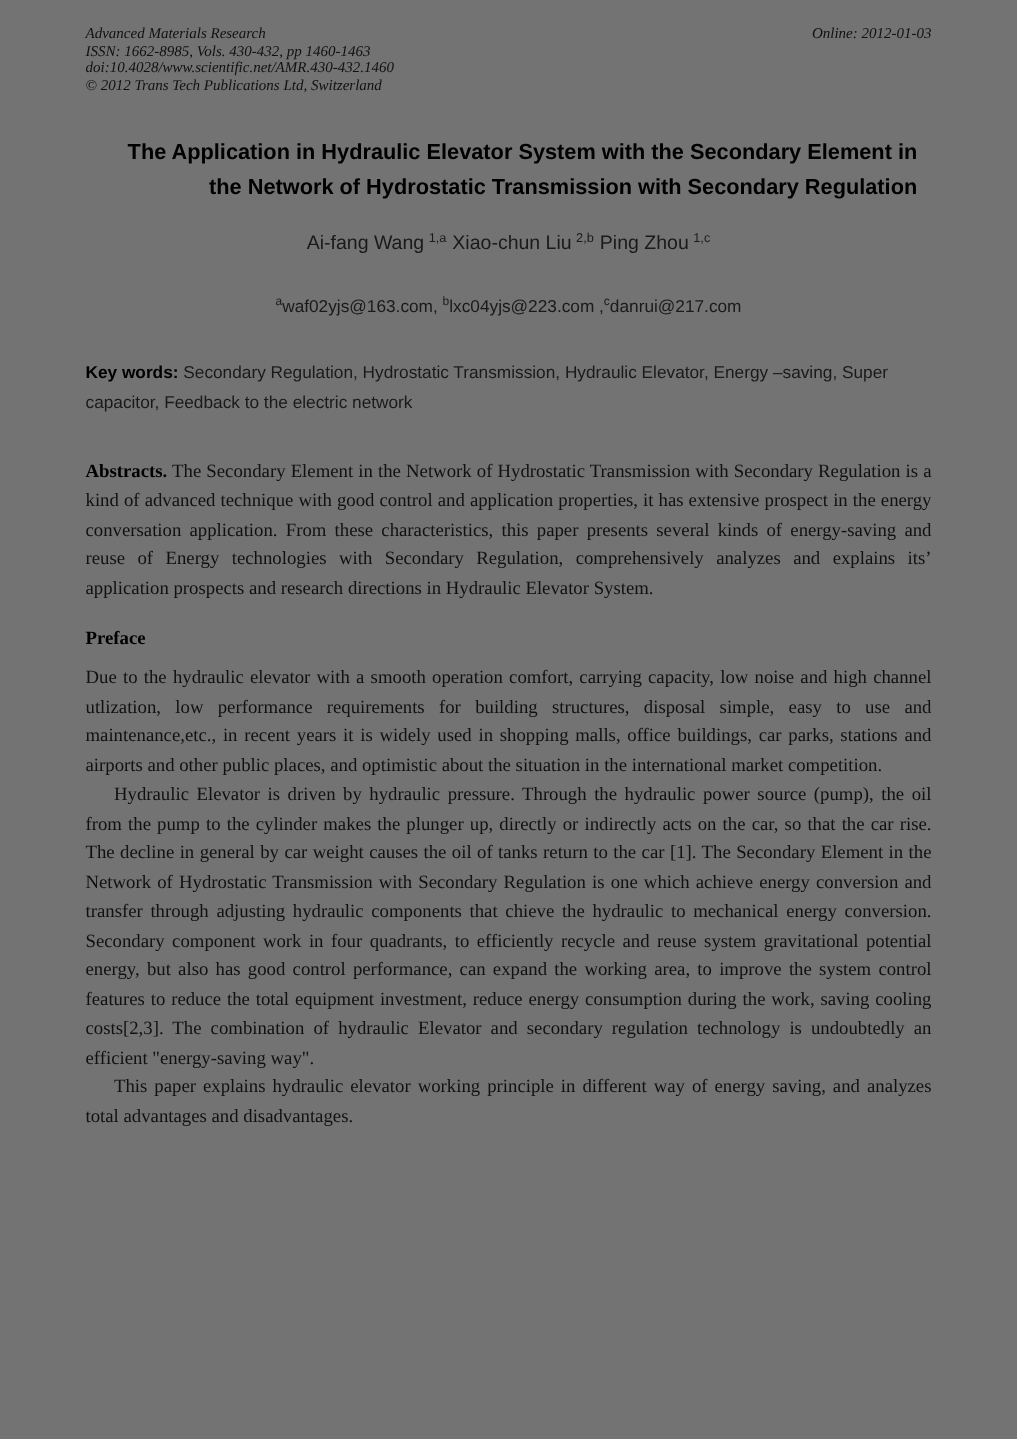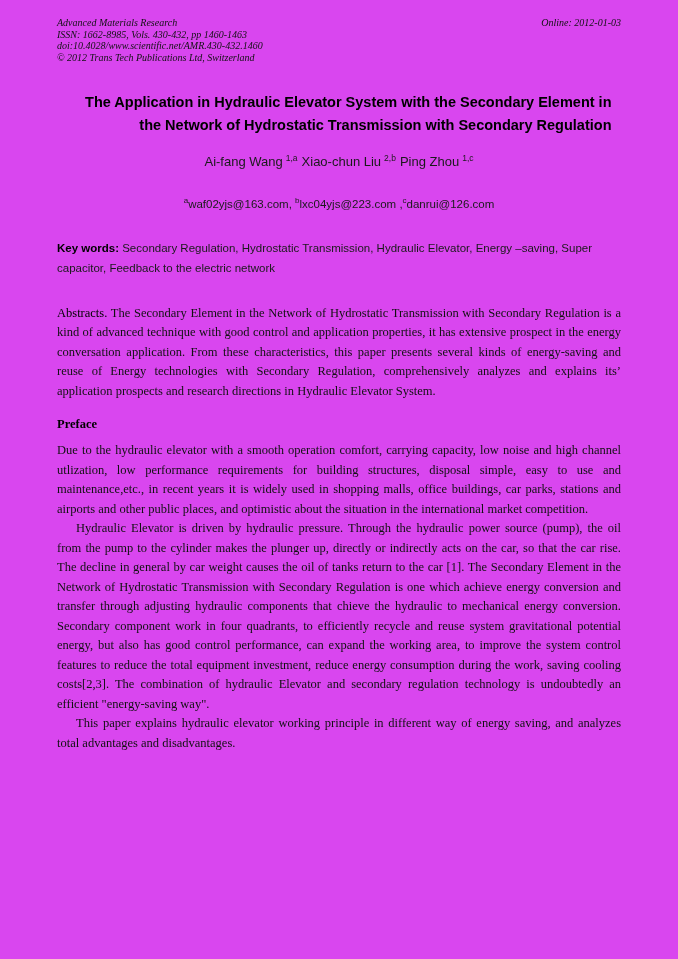--- a/index.html
+++ b/index.html
@@ -5,21 +5,21 @@
   html, body {
     margin: 0;
     padding: 0;
     background: #ffffff;
   }
   .page {
     position: relative;
     width: 678px;
     height: 959px;
     margin: 0 auto;
-    background: #d946ef;
+    background: #737373;
     box-sizing: border-box;
     padding: 17px 57px 0 57px;
     color: #111111;
     overflow: hidden;
   }
   .masthead {
     display: flex;
     justify-content: space-between;
     align-items: flex-start;
     font-family: "Liberation Serif", serif;
@@ -68,21 +68,21 @@
     color: #1a1a1a;
   }
   .keywords b { font-weight: bold; color: #000; }
   .abstract {
     margin: 25px 0 0 0;
     font-family: "Liberation Serif", serif;
     font-size: 12.5px;
     line-height: 19.5px;
     text-align: justify;
   }
-  .abstract b { font-weight: normal; color: #000; }
+  .abstract b { font-weight: bold; color: #000; }
   .section-heading {
     font-family: "Liberation Serif", serif;
     font-weight: bold;
     font-size: 12.5px;
     line-height: 16px;
     margin: 15px 0 9px 0;
     color: #000000;
   }
   .body-para {
     font-family: "Liberation Serif", serif;
@@ -108,21 +108,21 @@
     <div class="mast-right">Online: 2012-01-03</div>
   </header>
 
   <h1 class="title">The Application in Hydraulic Elevator System with the Secondary Element in the Network of Hydrostatic Transmission with Secondary Regulation</h1>
 
   <div class="authors">
     <span class="author"><span>Ai-fang Wang</span><sup>1,a</sup></span><span class="author"><span>Xiao-chun Liu</span><sup>2,b</sup></span><span class="author"><span>Ping Zhou</span><sup>1,c</sup></span>
   </div>
 
   <div class="affils">
-    <div class="affil-line"><span class="email"><sup>a</sup><span>waf02yjs@163.com, </span></span><span class="email"><sup>b</sup><span>lxc04yjs@223.com ,</span></span><span class="email"><sup>c</sup><span>danrui@126.com</span></span></div>
+    <div class="affil-line"><span class="email"><sup>a</sup><span>waf02yjs@163.com, </span></span><span class="email"><sup>b</sup><span>lxc04yjs@223.com ,</span></span><span class="email"><sup>c</sup><span>danrui@217.com</span></span></div>
   </div>
 
   <p class="keywords"><b>Key words:</b><span> Secondary Regulation, Hydrostatic Transmission, Hydraulic Elevator, Energy –saving, Super capacitor, Feedback to the electric network</span></p>
 
   <p class="abstract"><b>Abstracts.</b><span> The Secondary Element in the Network of Hydrostatic Transmission with Secondary Regulation is a kind of advanced technique with good control and application properties, it has extensive prospect in the energy conversation application. From these characteristics, this paper presents several kinds of energy-saving and reuse of Energy technologies with Secondary Regulation, comprehensively analyzes and explains its’ application prospects and research directions in Hydraulic Elevator System.</span></p>
 
   <h2 class="section-heading">Preface</h2>
 
   <p class="body-para">Due to the hydraulic elevator with a smooth operation comfort, carrying capacity, low noise and high channel utlization, low performance requirements for building structures, disposal simple, easy to use and maintenance,etc., in recent years it is widely used in shopping malls, office buildings, car parks, stations and airports and other public places, and optimistic about the situation in the international market competition.</p>
   <p class="body-para indent">Hydraulic Elevator is driven by hydraulic pressure. Through the hydraulic power source (pump), the oil from the pump to the cylinder makes the plunger up, directly or indirectly acts on the car, so that the car rise. The decline in general by car weight causes the oil of tanks return to the car [1]. The Secondary Element in the Network of Hydrostatic Transmission with Secondary Regulation is one which achieve energy conversion and transfer through adjusting hydraulic components that chieve the hydraulic to mechanical energy conversion. Secondary component work in four quadrants, to efficiently recycle and reuse system gravitational potential energy, but also has good control performance, can expand the working area, to improve the system control features to reduce the total equipment investment, reduce energy consumption during the work, saving cooling costs[2,3]. The combination of hydraulic Elevator and secondary regulation technology is undoubtedly an efficient "energy-saving way".</p>

